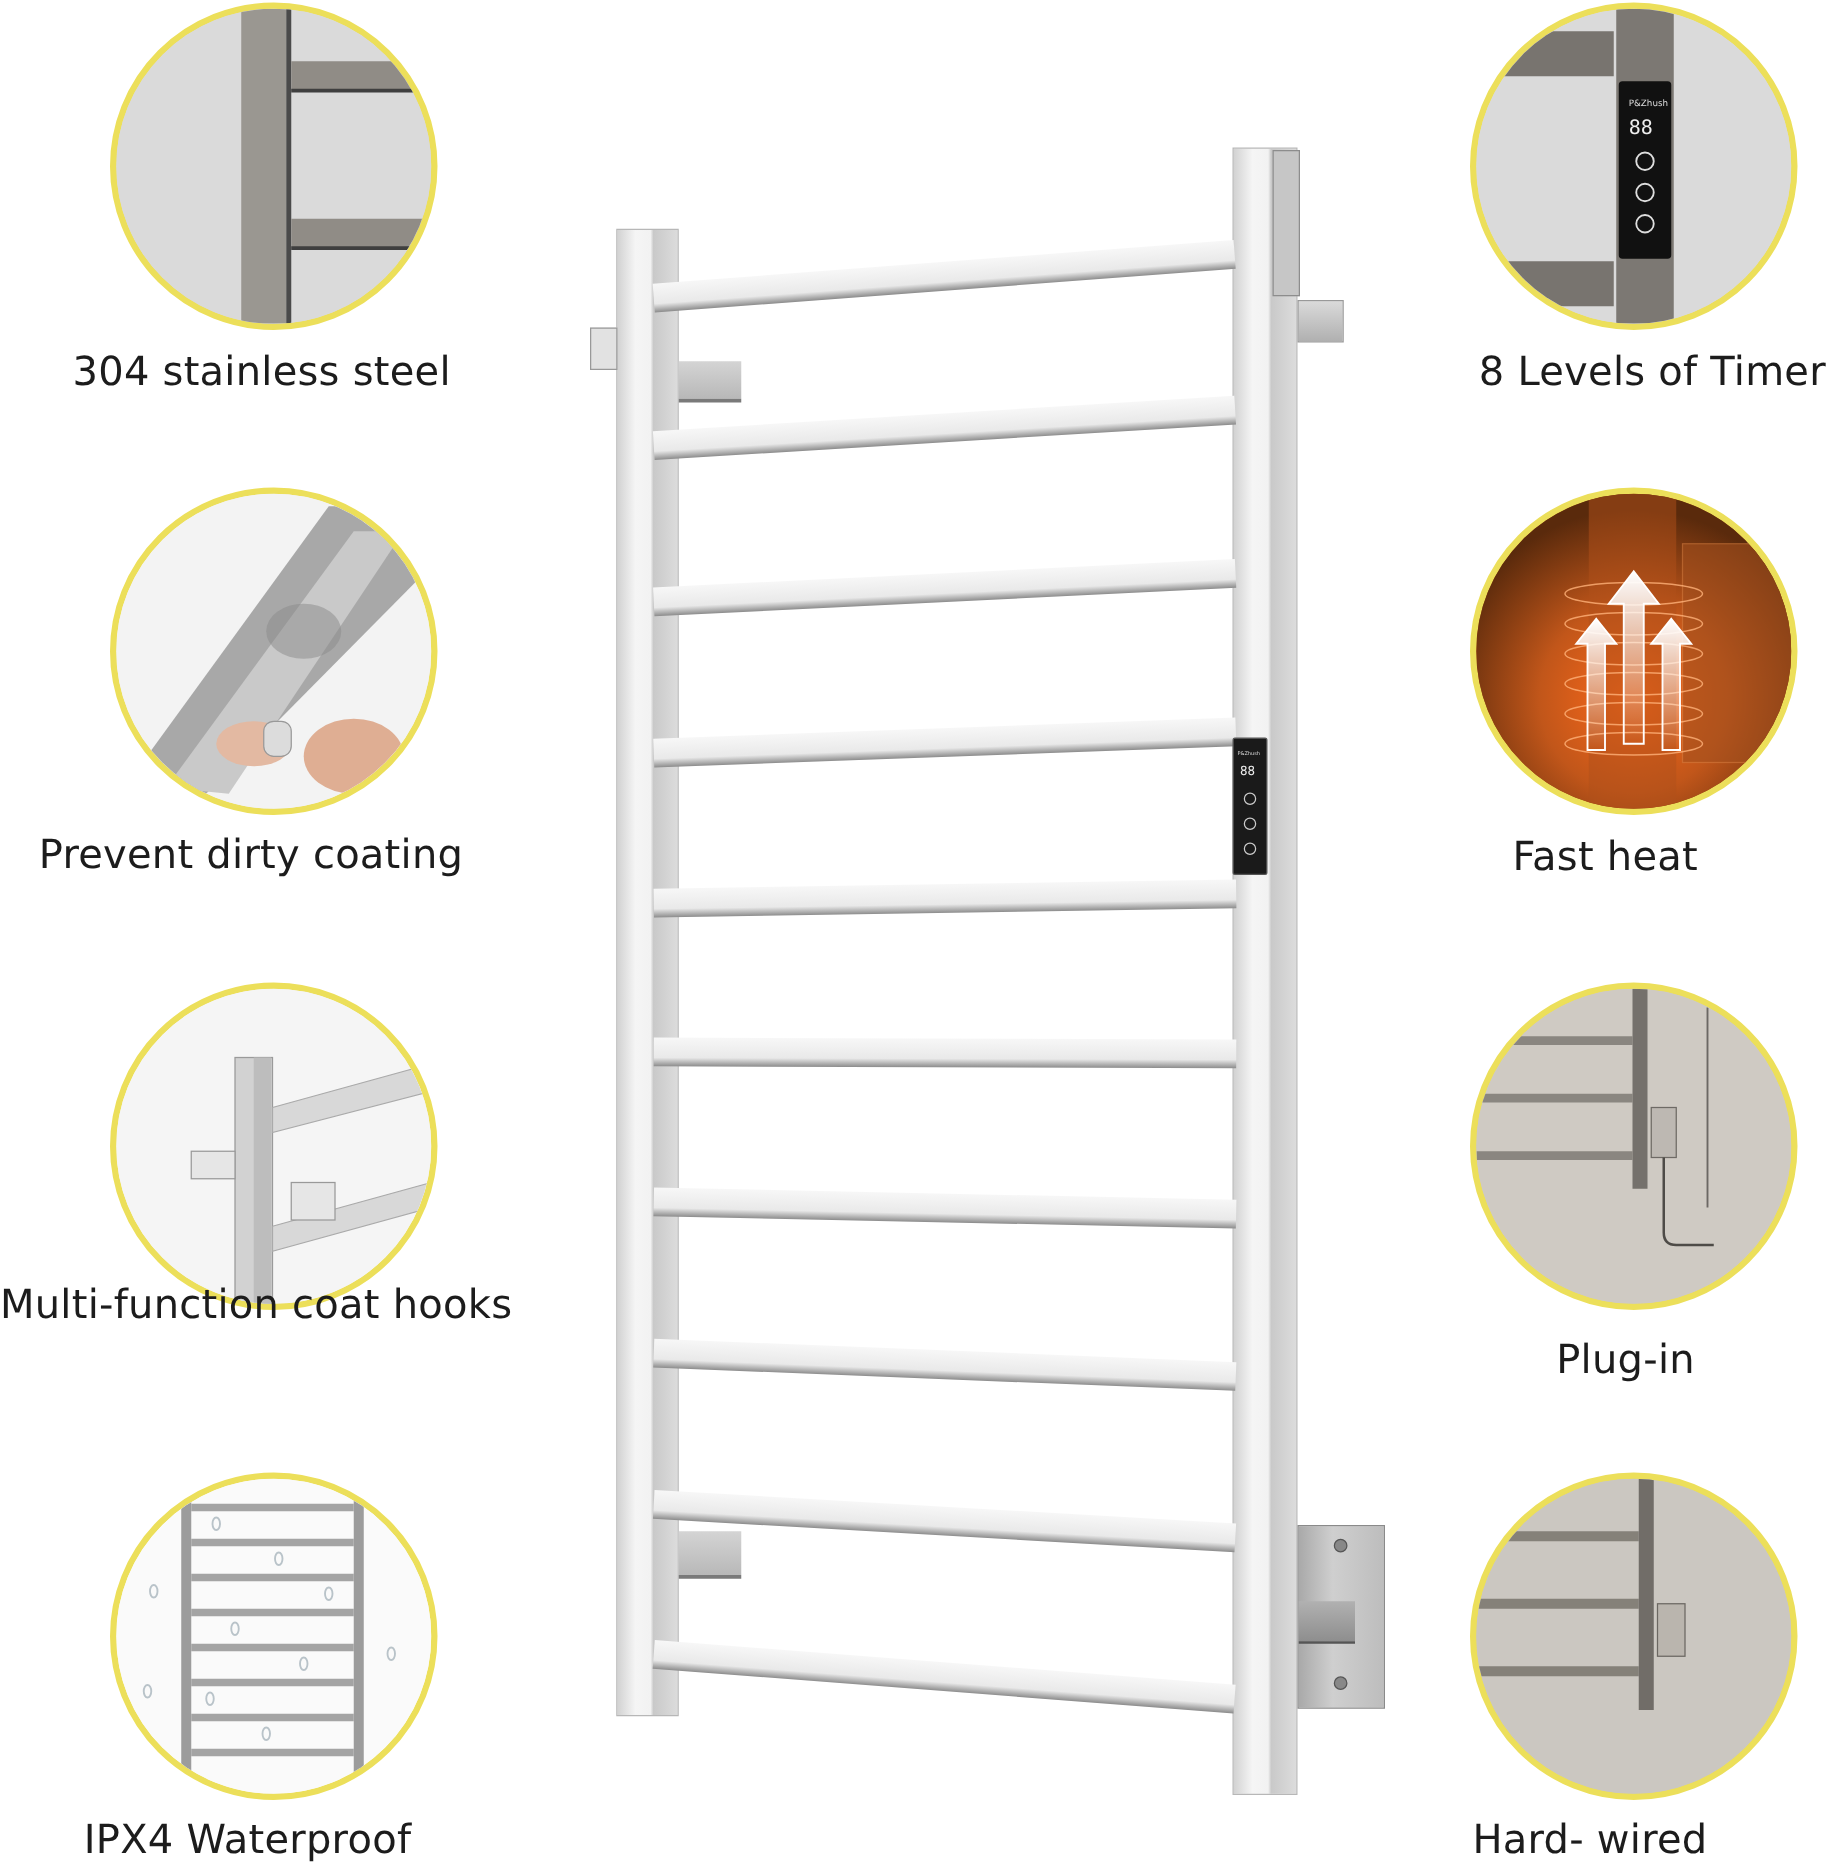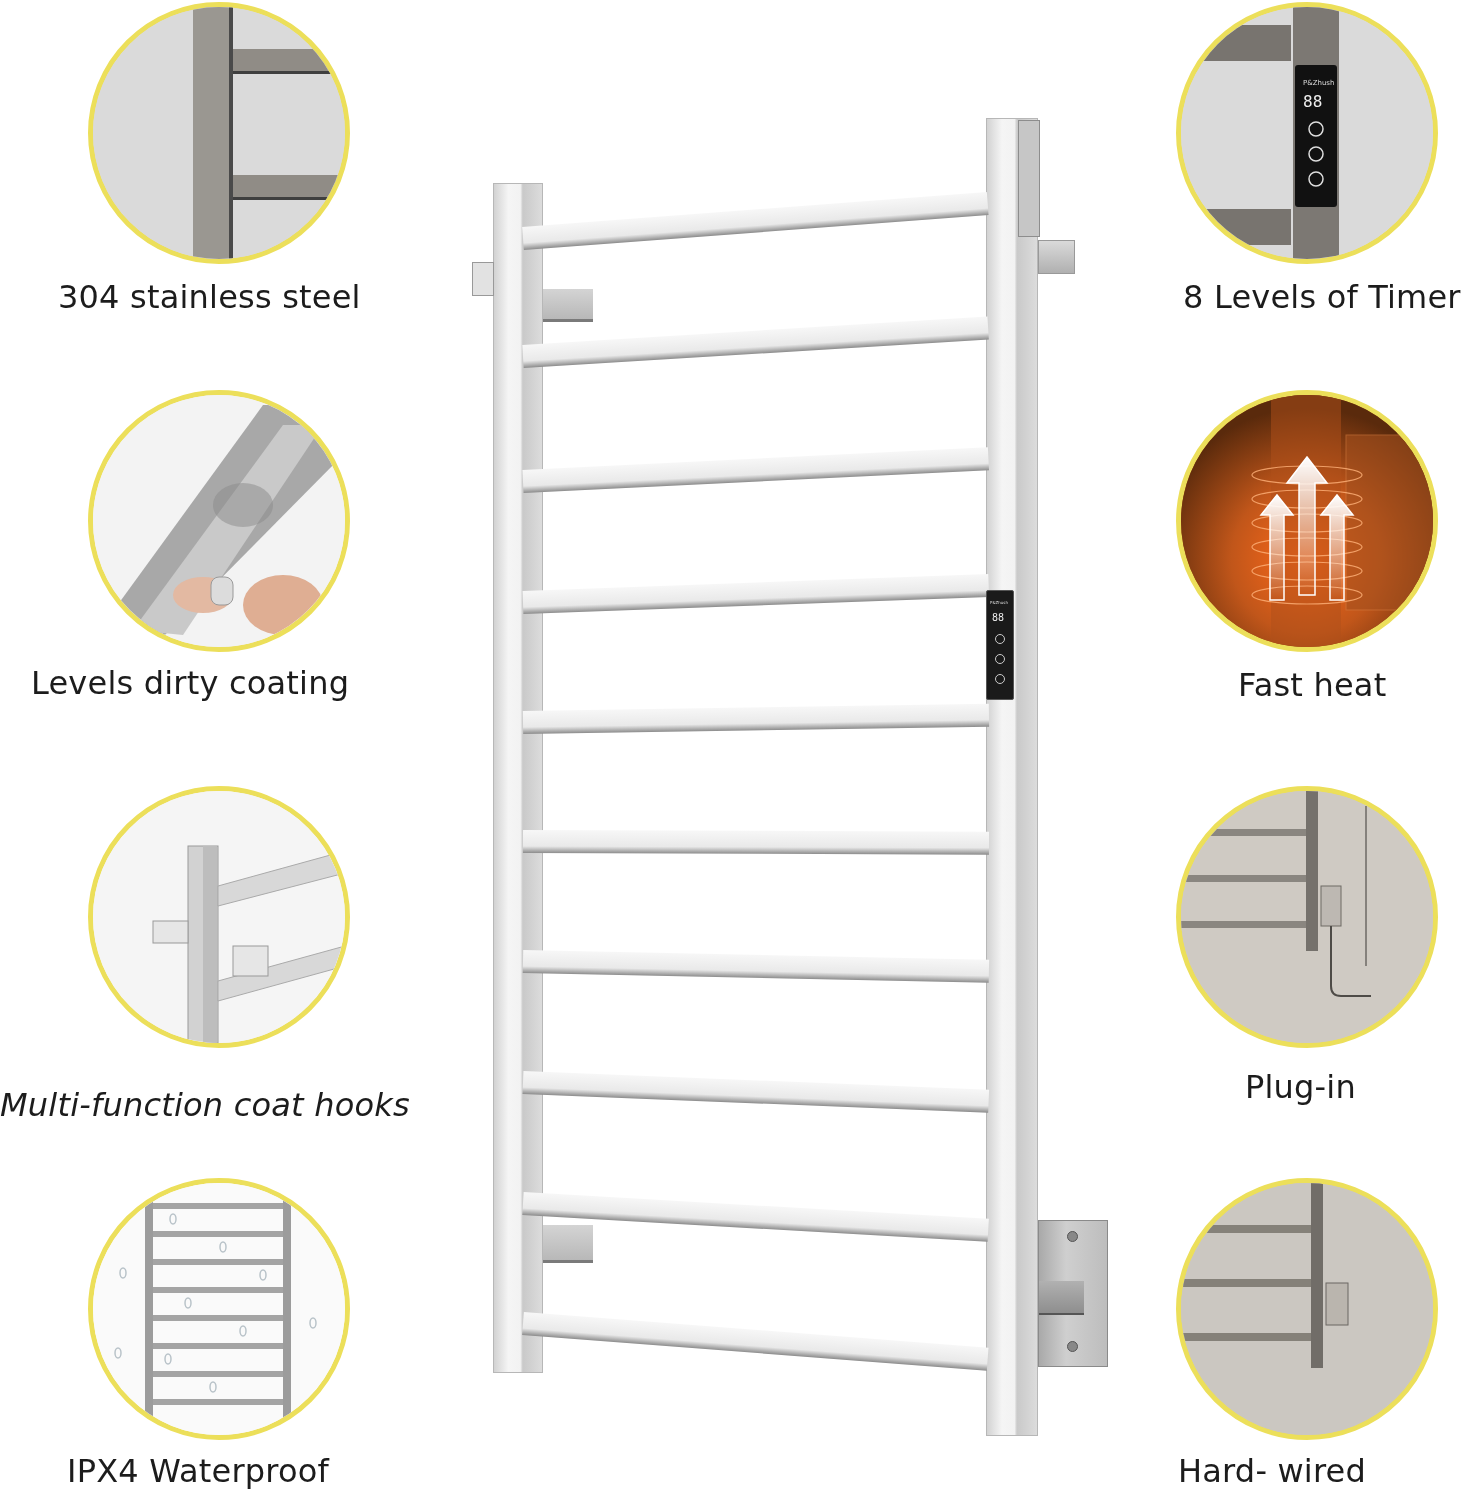--- a/index.html
+++ b/index.html
@@ -30,34 +30,34 @@
   <svg width="252" height="252" viewBox="0 0 252 252">
     <rect width="252" height="252" fill="#f3f3f3"></rect>
     <polygon points="10,230 170,10 250,10 250,60 60,252 10,252" fill="#a8a8a8"></polygon>
     <polygon points="40,235 190,30 230,30 90,240" fill="#c9c9c9"></polygon>
     <ellipse cx="150" cy="110" rx="30" ry="22" fill="#8a8a8a" opacity="0.5"></ellipse>
     <ellipse cx="110" cy="200" rx="30" ry="18" fill="#e3b9a2"></ellipse>
     <rect x="118" y="182" width="22" height="28" rx="8" fill="#dcdcdc" stroke="#999"></rect>
     <ellipse cx="190" cy="210" rx="40" ry="30" fill="#dfae93"></ellipse>
   </svg>
 </div>
-<div class="label" style="left:31px;top:664px;">Levels dirty coating</div>
+<div class="label" style="left:31px;top:664px;">Prevent dirty coating</div>
 
 <div class="circle" style="left:88px;top:786px;background:#f5f5f5;">
   <svg width="252" height="252" viewBox="0 0 252 252">
     <rect width="252" height="252" fill="#f5f5f5"></rect>
     <rect x="95" y="55" width="30" height="197" fill="#d2d2d2" stroke="#9a9a9a"></rect>
     <rect x="110" y="55" width="14" height="197" fill="#bdbdbd"></rect>
     <polygon points="125,95 252,60 252,82 125,115" fill="#d8d8d8" stroke="#aaa"></polygon>
     <polygon points="125,190 252,155 252,175 125,210" fill="#d8d8d8" stroke="#aaa"></polygon>
     <rect x="60" y="130" width="35" height="22" fill="#e6e6e6" stroke="#999"></rect>
     <rect x="140" y="155" width="35" height="30" fill="#e6e6e6" stroke="#999"></rect>
   </svg>
 </div>
-<div class="label" style="left:0px;top:1086px;font-style:italic;">Multi-function coat hooks</div>
+<div class="label" style="left:0px;top:1024px;">Multi-function coat hooks</div>
 
 <div class="circle" style="left:88px;top:1178px;background:#fafafa;">
   <svg width="252" height="252" viewBox="0 0 252 252">
     <rect width="252" height="252" fill="#fafafa"></rect>
     <rect x="52" y="0" width="8" height="252" fill="#9c9c9c"></rect>
     <rect x="190" y="0" width="8" height="252" fill="#9c9c9c"></rect>
     <g fill="#a4a4a4">
       <rect x="60" y="20" width="130" height="6"></rect>
         <rect x="60" y="48" width="130" height="6"></rect>
       <rect x="60" y="76" width="130" height="6"></rect>
@@ -123,21 +123,21 @@
       <ellipse cx="126" cy="176" rx="55" ry="9"></ellipse>
         <ellipse cx="126" cy="200" rx="55" ry="9"></ellipse>
     </g>
     <g fill="url(#ag)" stroke="#fff" stroke-width="1.5">
       <polygon points="126,62 146,88 134,88 134,200 118,200 118,88 106,88"></polygon>
       <polygon points="96,100 112,120 103,120 103,205 89,205 89,120 80,120"></polygon>
       <polygon points="156,100 172,120 163,120 163,205 149,205 149,120 140,120"></polygon>
     </g>
   </svg>
 </div>
-<div class="label" style="left:1238px;top:666px;">Fast heat</div>
+<div class="label" style="left:1210px;top:666px;">Fast heat</div>
 
 <div class="circle" style="left:1176px;top:786px;background:#cfcac4;">
   <svg width="252" height="252" viewBox="0 0 252 252">
     <rect width="252" height="252" fill="#cfcac3"></rect>
     <g fill="#8a8680">
       <rect x="0" y="38" width="125" height="7"></rect>
         <rect x="0" y="84" width="125" height="7"></rect>
       <rect x="0" y="130" width="125" height="7"></rect>
     </g>
     <rect x="125" y="0" width="12" height="160" fill="#75716c"></rect>

